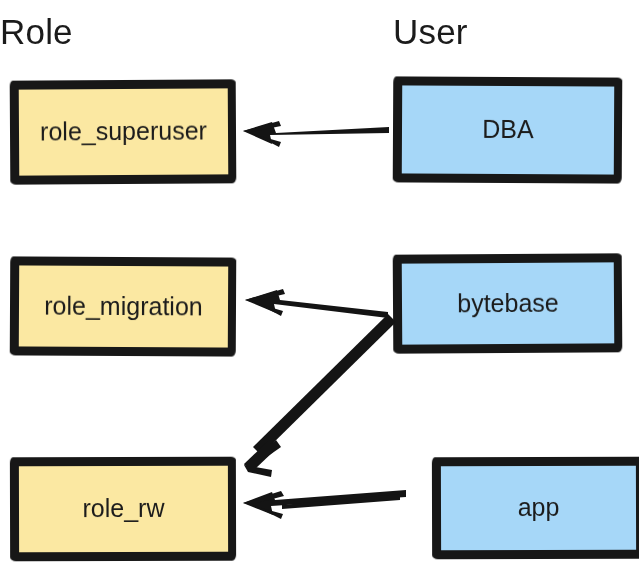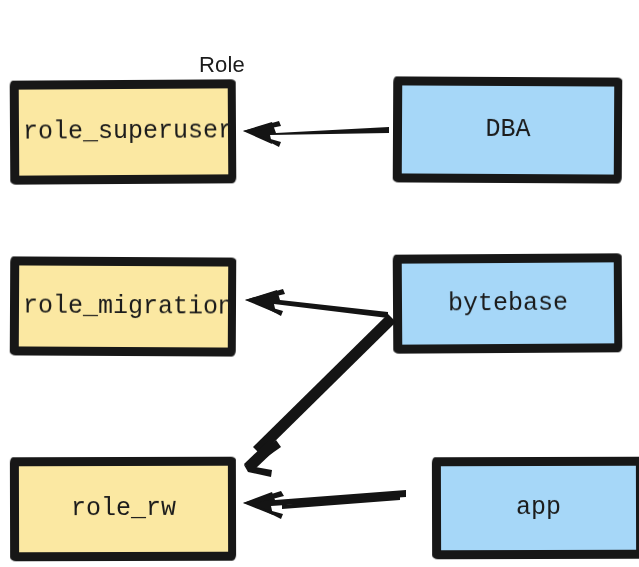--- a/index.html
+++ b/index.html
@@ -14,28 +14,27 @@
     position: relative;
     width: 639px;
     height: 567px;
     background: #ffffff;
     overflow: hidden;
   }
 
   
   .col-header {
     position: absolute;
-    font-size: 22px;
+    font-size: 35px;
     line-height: 1;
     color: #1b1b1b;
     font-weight: 400;
     letter-spacing: 0.2px;
     white-space: nowrap;
-    text-align: right;
-    margin-top: 40px;
+    text-align: left;
   }
   #header-role  { left: 0px;   top: 14px; width: 245px; }
   #header-user  { left: 393px; top: 14px; width: 229px; }
 
   
   .node {
     position: absolute;
     box-sizing: border-box;
     display: flex;
     align-items: center;
@@ -49,21 +48,20 @@
     border-width: 9px 8px 9px 9px;
     border-radius: 3px 5px 4px 6px / 6px 3px 6px 4px;
     filter: drop-shadow(0px 0px 0px rgba(0,0,0,0));
   }
   .node .node-label {
     position: relative;
     display: block;
     width: 100%;
     padding: 0 4px;
     box-sizing: border-box;
-    font-family: Liberation Mono, monospace;
   }
   .node-role { background: #fbe8a2; }
   .node-user { background: #a6d7f8; }
 
   
   .skew-a { transform: rotate(-0.35deg); }
   .skew-b { transform: rotate(0.3deg); }
   .skew-c { transform: rotate(-0.15deg); }
 
   
@@ -89,20 +87,21 @@
     stroke: none;
   }
 </style>
 </head>
 <body>
 
 <div id="canvas">
 
   <div class="col-header" id="header-role">Role</div>
 
+  <div class="col-header" id="header-user">User</div>
 
   <div class="node node-role skew-a" id="node-role-superuser">
     <span class="node-label">role_superuser</span>
   </div>
 
   <div class="node node-role skew-b" id="node-role-migration">
     <span class="node-label">role_migration</span>
   </div>
 
   <div class="node node-role skew-c" id="node-role-rw">

